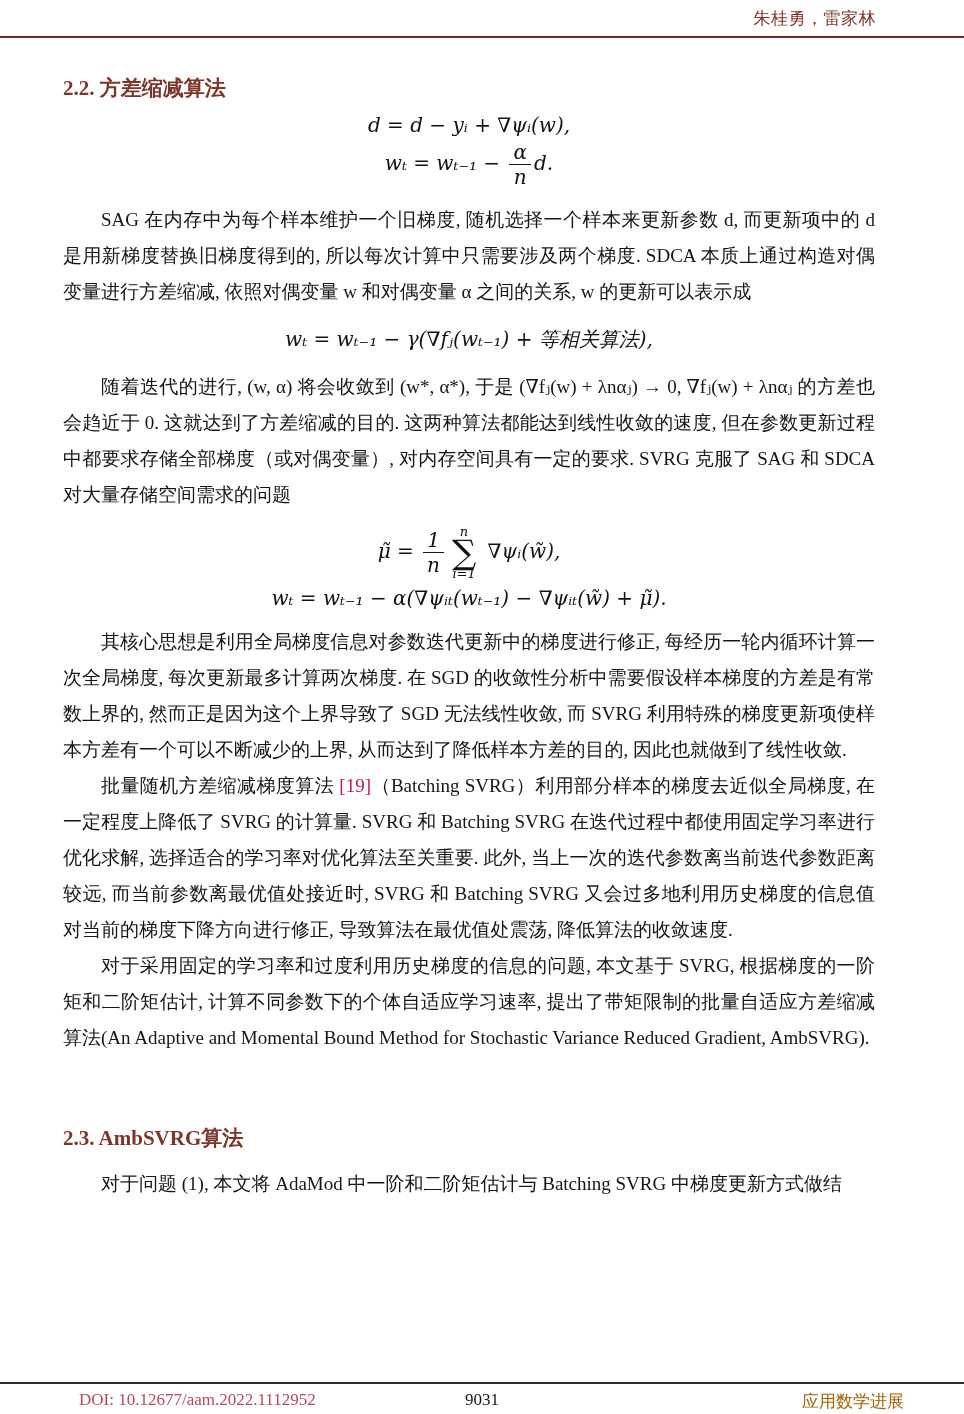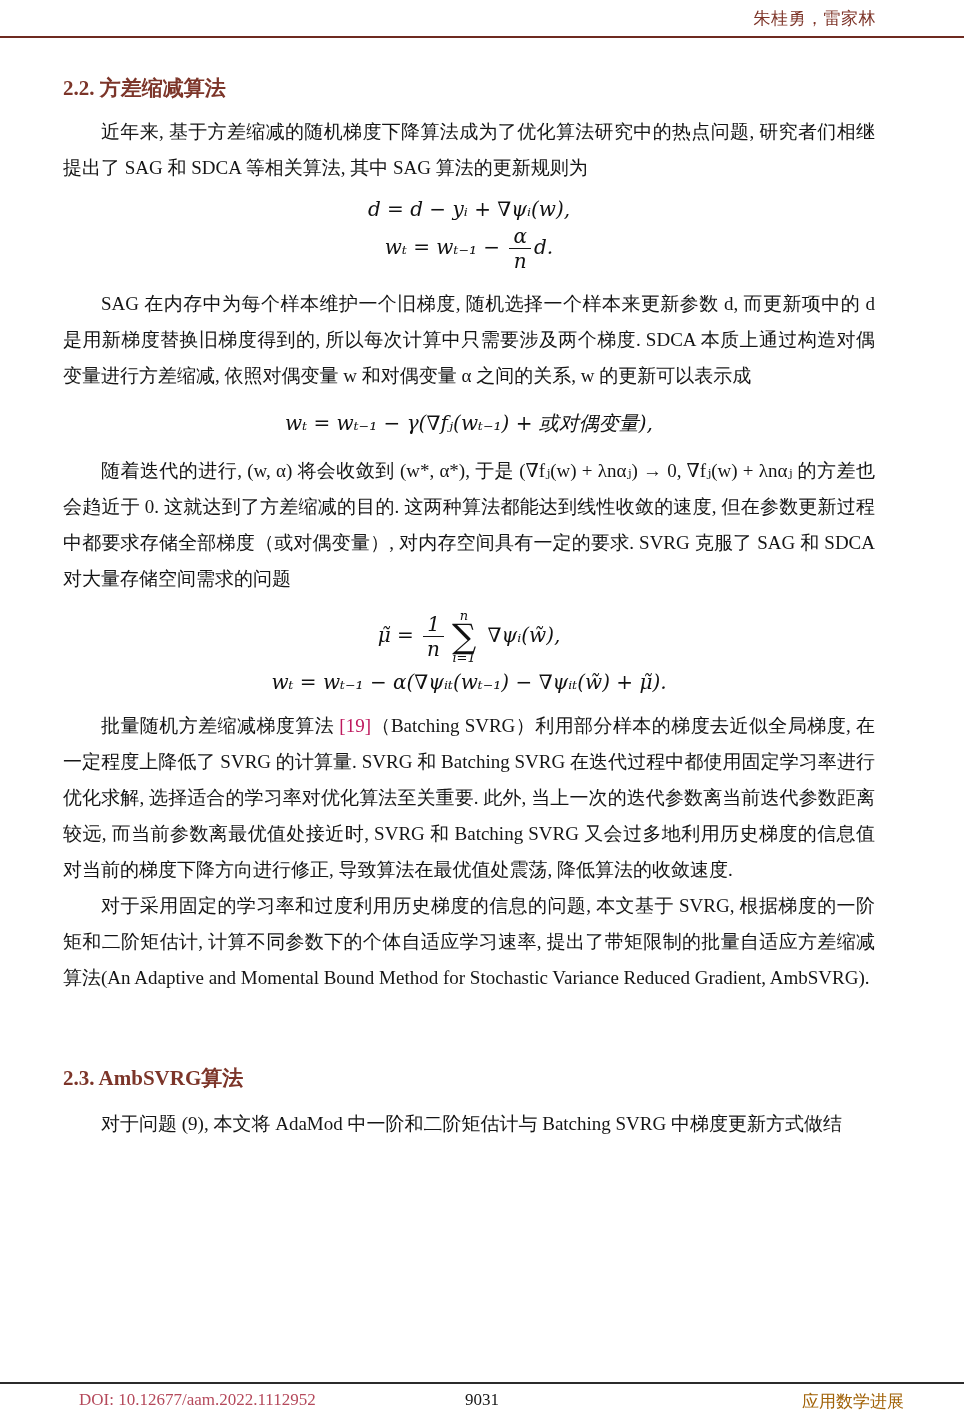--- a/index.html
+++ b/index.html
@@ -61,36 +61,35 @@
 <body>
 
 <div class="header">
   <span class="authors">朱桂勇，雷家林</span>
 </div>
 
 <div class="content">
 
   <h2 class="sec">2.2. 方差缩减算法</h2>
 
-  <p class="body first">近年来, 基于方差缩减的随机梯度下降算法成为了优化算法研究中的热点问题, 研究者们相继提出了 SAG 和 SDCA 等相关算法, 其中 SAG 算法的更新规则为</p>
 
   <div class="formula f1">
     <div class="f-line">
       <span>d = d − yᵢ + ∇ψᵢ(w),</span>
     </div>
     <div class="f-line">
       <span>wₜ = wₜ₋₁ − </span><span class="frac"><span class="num">α</span><span class="den">n</span></span><span>d.</span>
     </div>
   </div>
 
   <p class="body">SAG 在内存中为每个样本维护一个旧梯度, 随机选择一个样本来更新参数 d, 而更新项中的 d 是用新梯度替换旧梯度得到的, 所以每次计算中只需要涉及两个梯度. SDCA 本质上通过构造对偶变量进行方差缩减, 依照对偶变量 w 和对偶变量 α 之间的关系, w 的更新可以表示成</p>
 
   <div class="formula f2">
     <div class="f-line">
-      <span>wₜ = wₜ₋₁ − γ(∇fⱼ(wₜ₋₁) + 或对偶变量),</span>
+      <span>wₜ = wₜ₋₁ − γ(∇fⱼ(wₜ₋₁) + 等相关算法),</span>
     </div>
   </div>
 
   <p class="body">随着迭代的进行, (w, α) 将会收敛到 (w*, α*), 于是 (∇fⱼ(w) + λnαⱼ) → 0, ∇fⱼ(w) + λnαⱼ 的方差也会趋近于 0. 这就达到了方差缩减的目的. 这两种算法都能达到线性收敛的速度, 但在参数更新过程中都要求存储全部梯度（或对偶变量）, 对内存空间具有一定的要求. SVRG 克服了 SAG 和 SDCA 对大量存储空间需求的问题</p>
 
   <div class="formula f3">
     <div class="f-line">
       <span>μ̃ = </span><span class="frac"><span class="num">1</span><span class="den">n</span></span><span class="bigsum">
           <span class="sum-top">n</span>
           <span class="sum-sigma">∑</span>
@@ -98,28 +97,29 @@
         </span><span> ∇ψᵢ(w̃),</span>
     </div>
   </div>
 
   <div class="formula f4">
     <div class="f-line">
       <span>wₜ = wₜ₋₁ − α(∇ψᵢₜ(wₜ₋₁) − ∇ψᵢₜ(w̃) + μ̃).</span>
     </div>
   </div>
 
+  <p class="body">其核心思想是利用全局梯度信息对参数迭代更新中的梯度进行修正, 每经历一轮内循环计算一次全局梯度, 每次更新最多计算两次梯度. 在 SGD 的收敛性分析中需要假设样本梯度的方差是有常数上界的, 然而正是因为这个上界导致了 SGD 无法线性收敛, 而 SVRG 利用特殊的梯度更新项使样本方差有一个可以不断减少的上界, 从而达到了降低样本方差的目的, 因此也就做到了线性收敛.</p>
 
   <p class="body"><span>批量随机方差缩减梯度算法 </span><span class="citation">[19]</span><span>（Batching SVRG）利用部分样本的梯度去近似全局梯度, 在一定程度上降低了 SVRG 的计算量. SVRG 和 Batching SVRG 在迭代过程中都使用固定学习率进行优化求解, 选择适合的学习率对优化算法至关重要. 此外, 当上一次的迭代参数离当前迭代参数距离较远, 而当前参数离最优值处接近时, SVRG 和 Batching SVRG 又会过多地利用历史梯度的信息值对当前的梯度下降方向进行修正, 导致算法在最优值处震荡, 降低算法的收敛速度.</span></p>
 
   <p class="body">对于采用固定的学习率和过度利用历史梯度的信息的问题, 本文基于 SVRG, 根据梯度的一阶矩和二阶矩估计, 计算不同参数下的个体自适应学习速率, 提出了带矩限制的批量自适应方差缩减算法(An Adaptive and Momental Bound Method for Stochastic Variance Reduced Gradient, AmbSVRG).</p>
 
   <h2 class="sec s23">2.3. AmbSVRG算法</h2>
 
-  <p class="body after-h">对于问题 (9), 本文将 AdaMod 中一阶和二阶矩估计与 Batching SVRG 中梯度更新方式做结</p>
+  <p class="body after-h">对于问题 (1), 本文将 AdaMod 中一阶和二阶矩估计与 Batching SVRG 中梯度更新方式做结</p>
 
 </div>
 
 <div class="footer">
   <div class="footer-row">
     <span class="doi">DOI: 10.12677/aam.2022.1112952</span>
     <span class="pagenum">9031</span>
     <span class="journal">应用数学进展</span>
   </div>
 </div>

